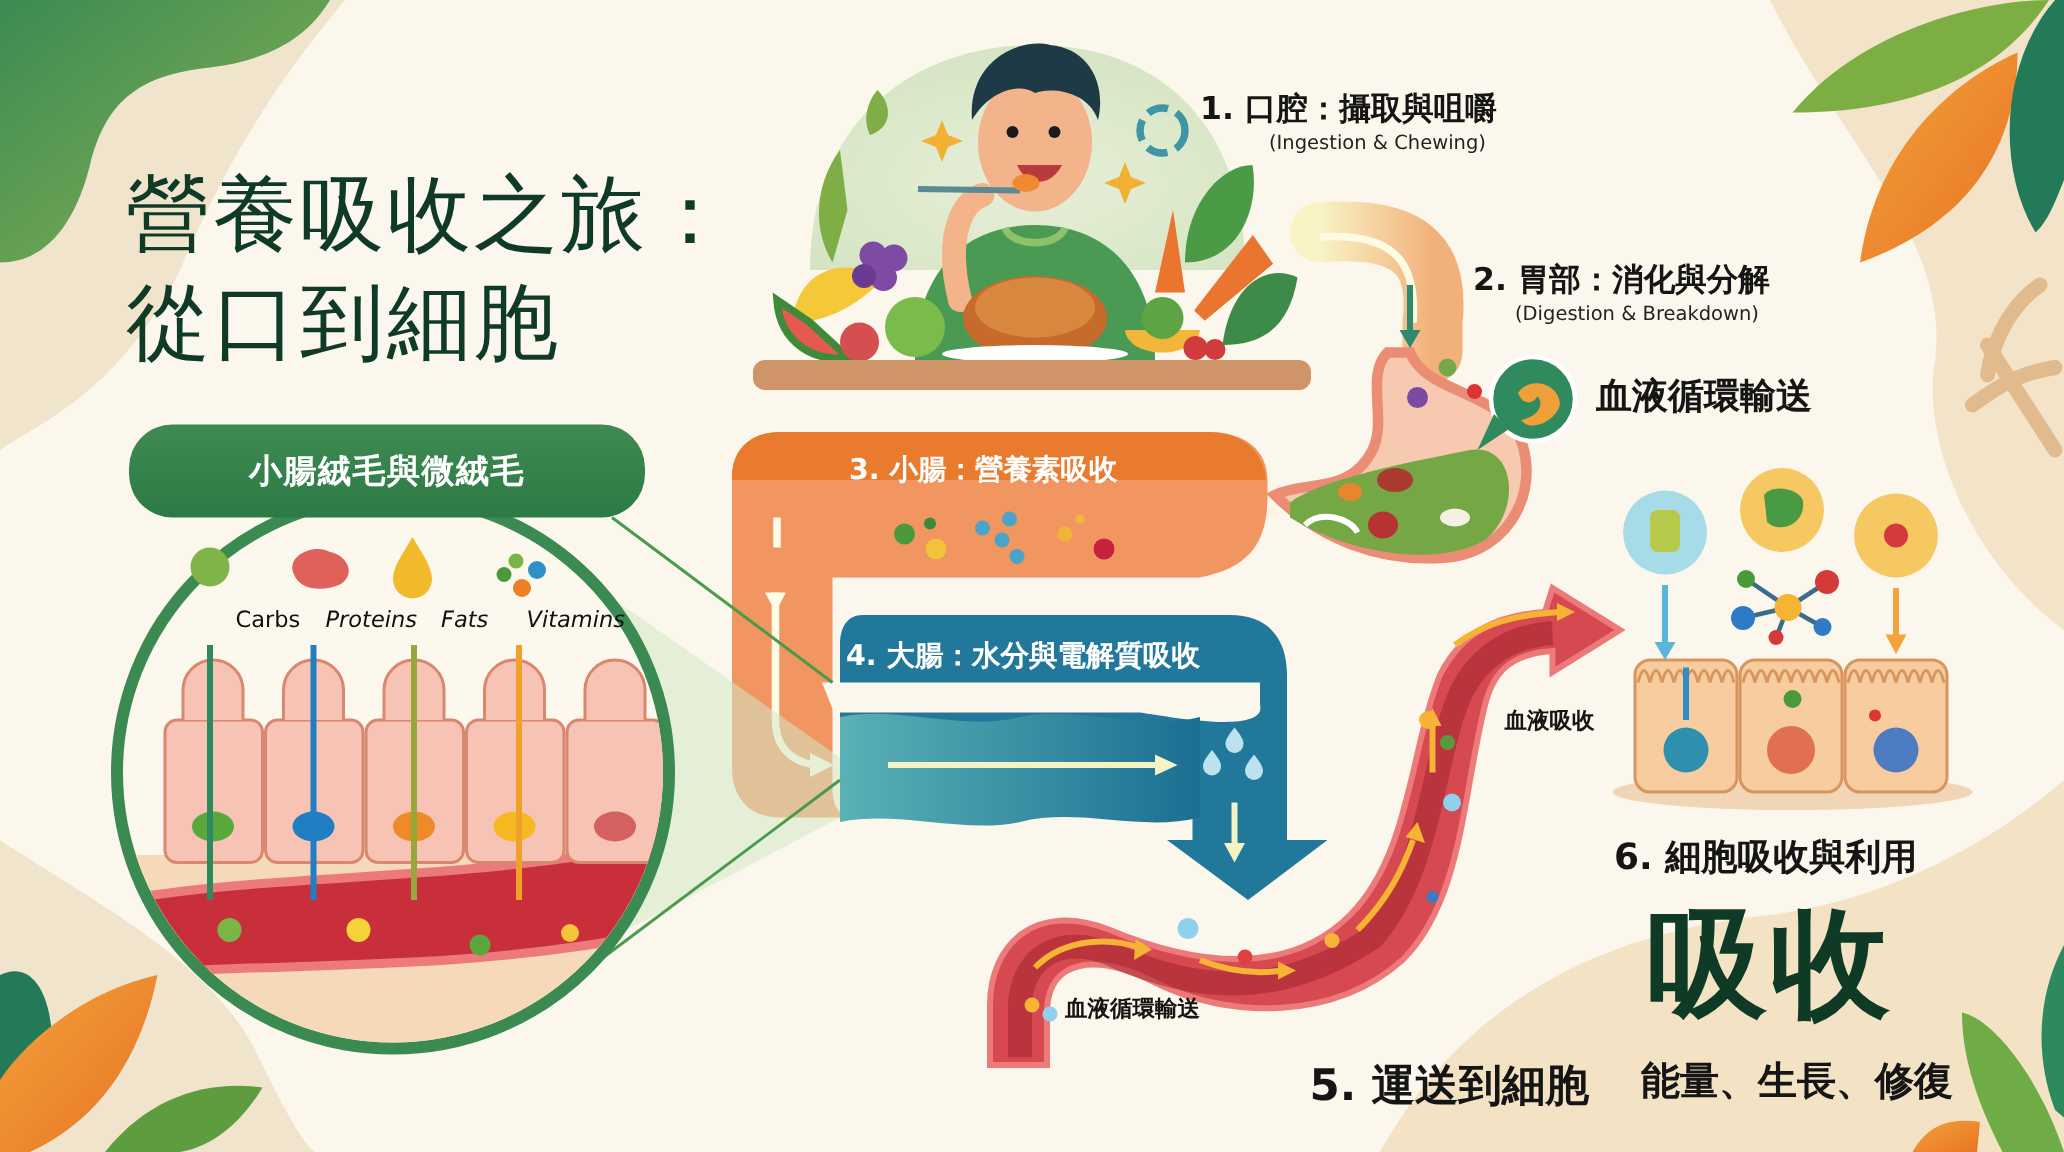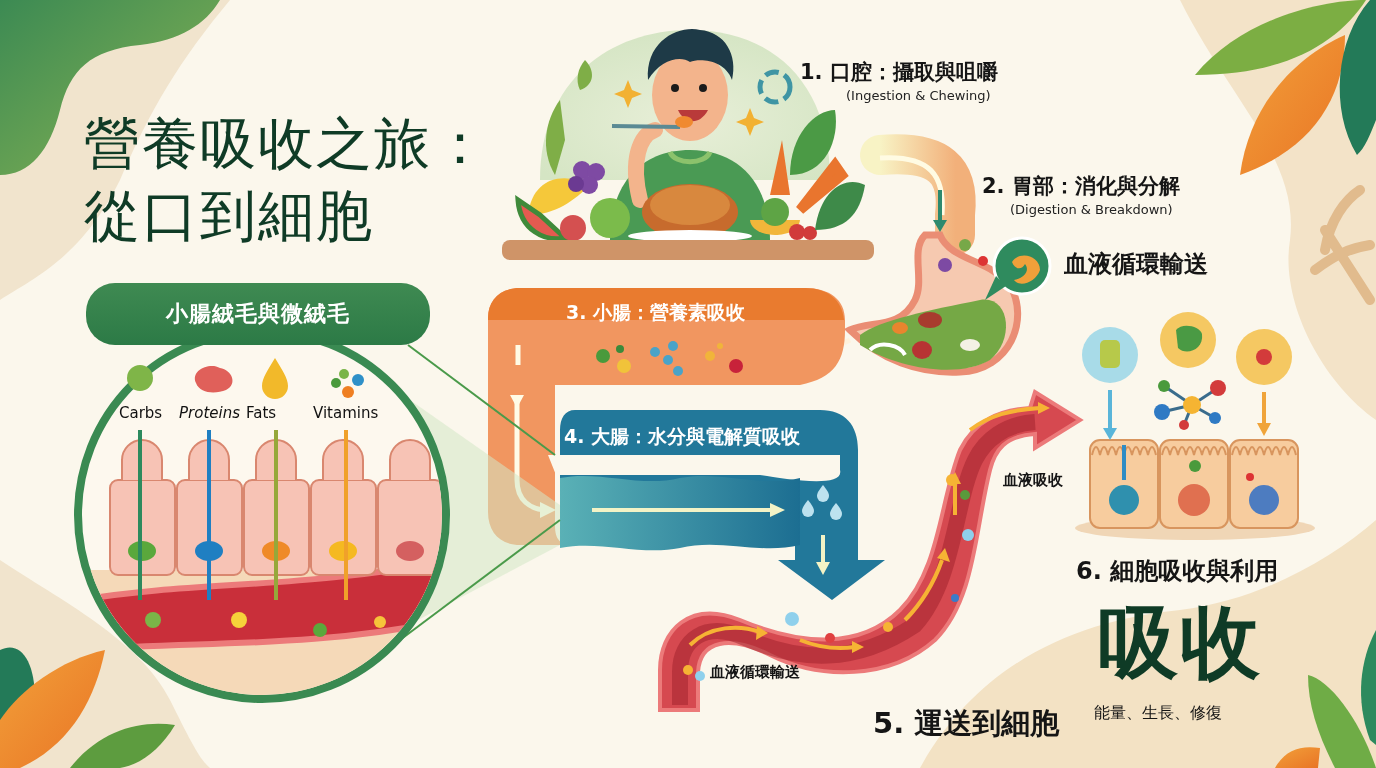--- a/index.html
+++ b/index.html
@@ -34,35 +34,35 @@
   .s4 { left: 564px; top: 424px; }
 
   .villi-pill {
     left: 86px; top: 283px; width: 344px; height: 62px;
     border-radius: 29px;
     background: linear-gradient(#3f8a52, #2c7a46);
     color: #fff; font-weight: bold; font-size: 22px;
     display: flex; align-items: center; justify-content: center;
     letter-spacing: 1px;
   }
-  .nutri { font-size: 15px; color: #111; white-space: nowrap; }
+  .nutri { font-size: 15px; color: #111; white-space: nowrap; margin-left: 38px; }
   .n-carbs { left: 119px; top: 404px; }
   .n-proteins { left: 179px; top: 404px; font-style: italic; }
-  .n-fats { left: 246px; top: 404px; }
-  .n-vitamins { left: 313px; top: 404px; }
+  .n-fats { left: 256px; top: 404px; font-style: italic; }
+  .n-vitamins { left: 313px; top: 404px; font-style: italic; }
 
   .bloodabs { left: 1003px; top: 471px; font-size: 15px; font-weight: bold; }
   .bloodcirc { left: 710px; top: 663px; font-size: 15px; font-weight: bold; }
   .s5 { left: 873px; top: 680px; font-size: 29px; margin-top: 24px; }
   .s6 { left: 1076px; top: 555px; font-size: 24px; }
   .absorb-big {
     left: 1098px; top: 598px; font-size: 80px; font-weight: bold;
     color: #0f3b26; line-height: 90px; letter-spacing: 2px;
   }
-  .absorb-sub { left: 1094px; top: 703px; font-size: 16px; font-weight: normal; color: #151515; }
+  .absorb-sub { left: 1094px; top: 703px; font-size: 26px; font-weight: bold; color: #151515; }
 </style>
 </head>
 <body>
 
 <svg class="layer" viewBox="0 0 1376 768">
   <defs>
     <linearGradient id="gTL" x1="0" y1="0" x2="1" y2="1">
       <stop offset="0" stop-color="#3c8a53"></stop>
         <stop offset="1" stop-color="#8bb553"></stop>
     </linearGradient>

